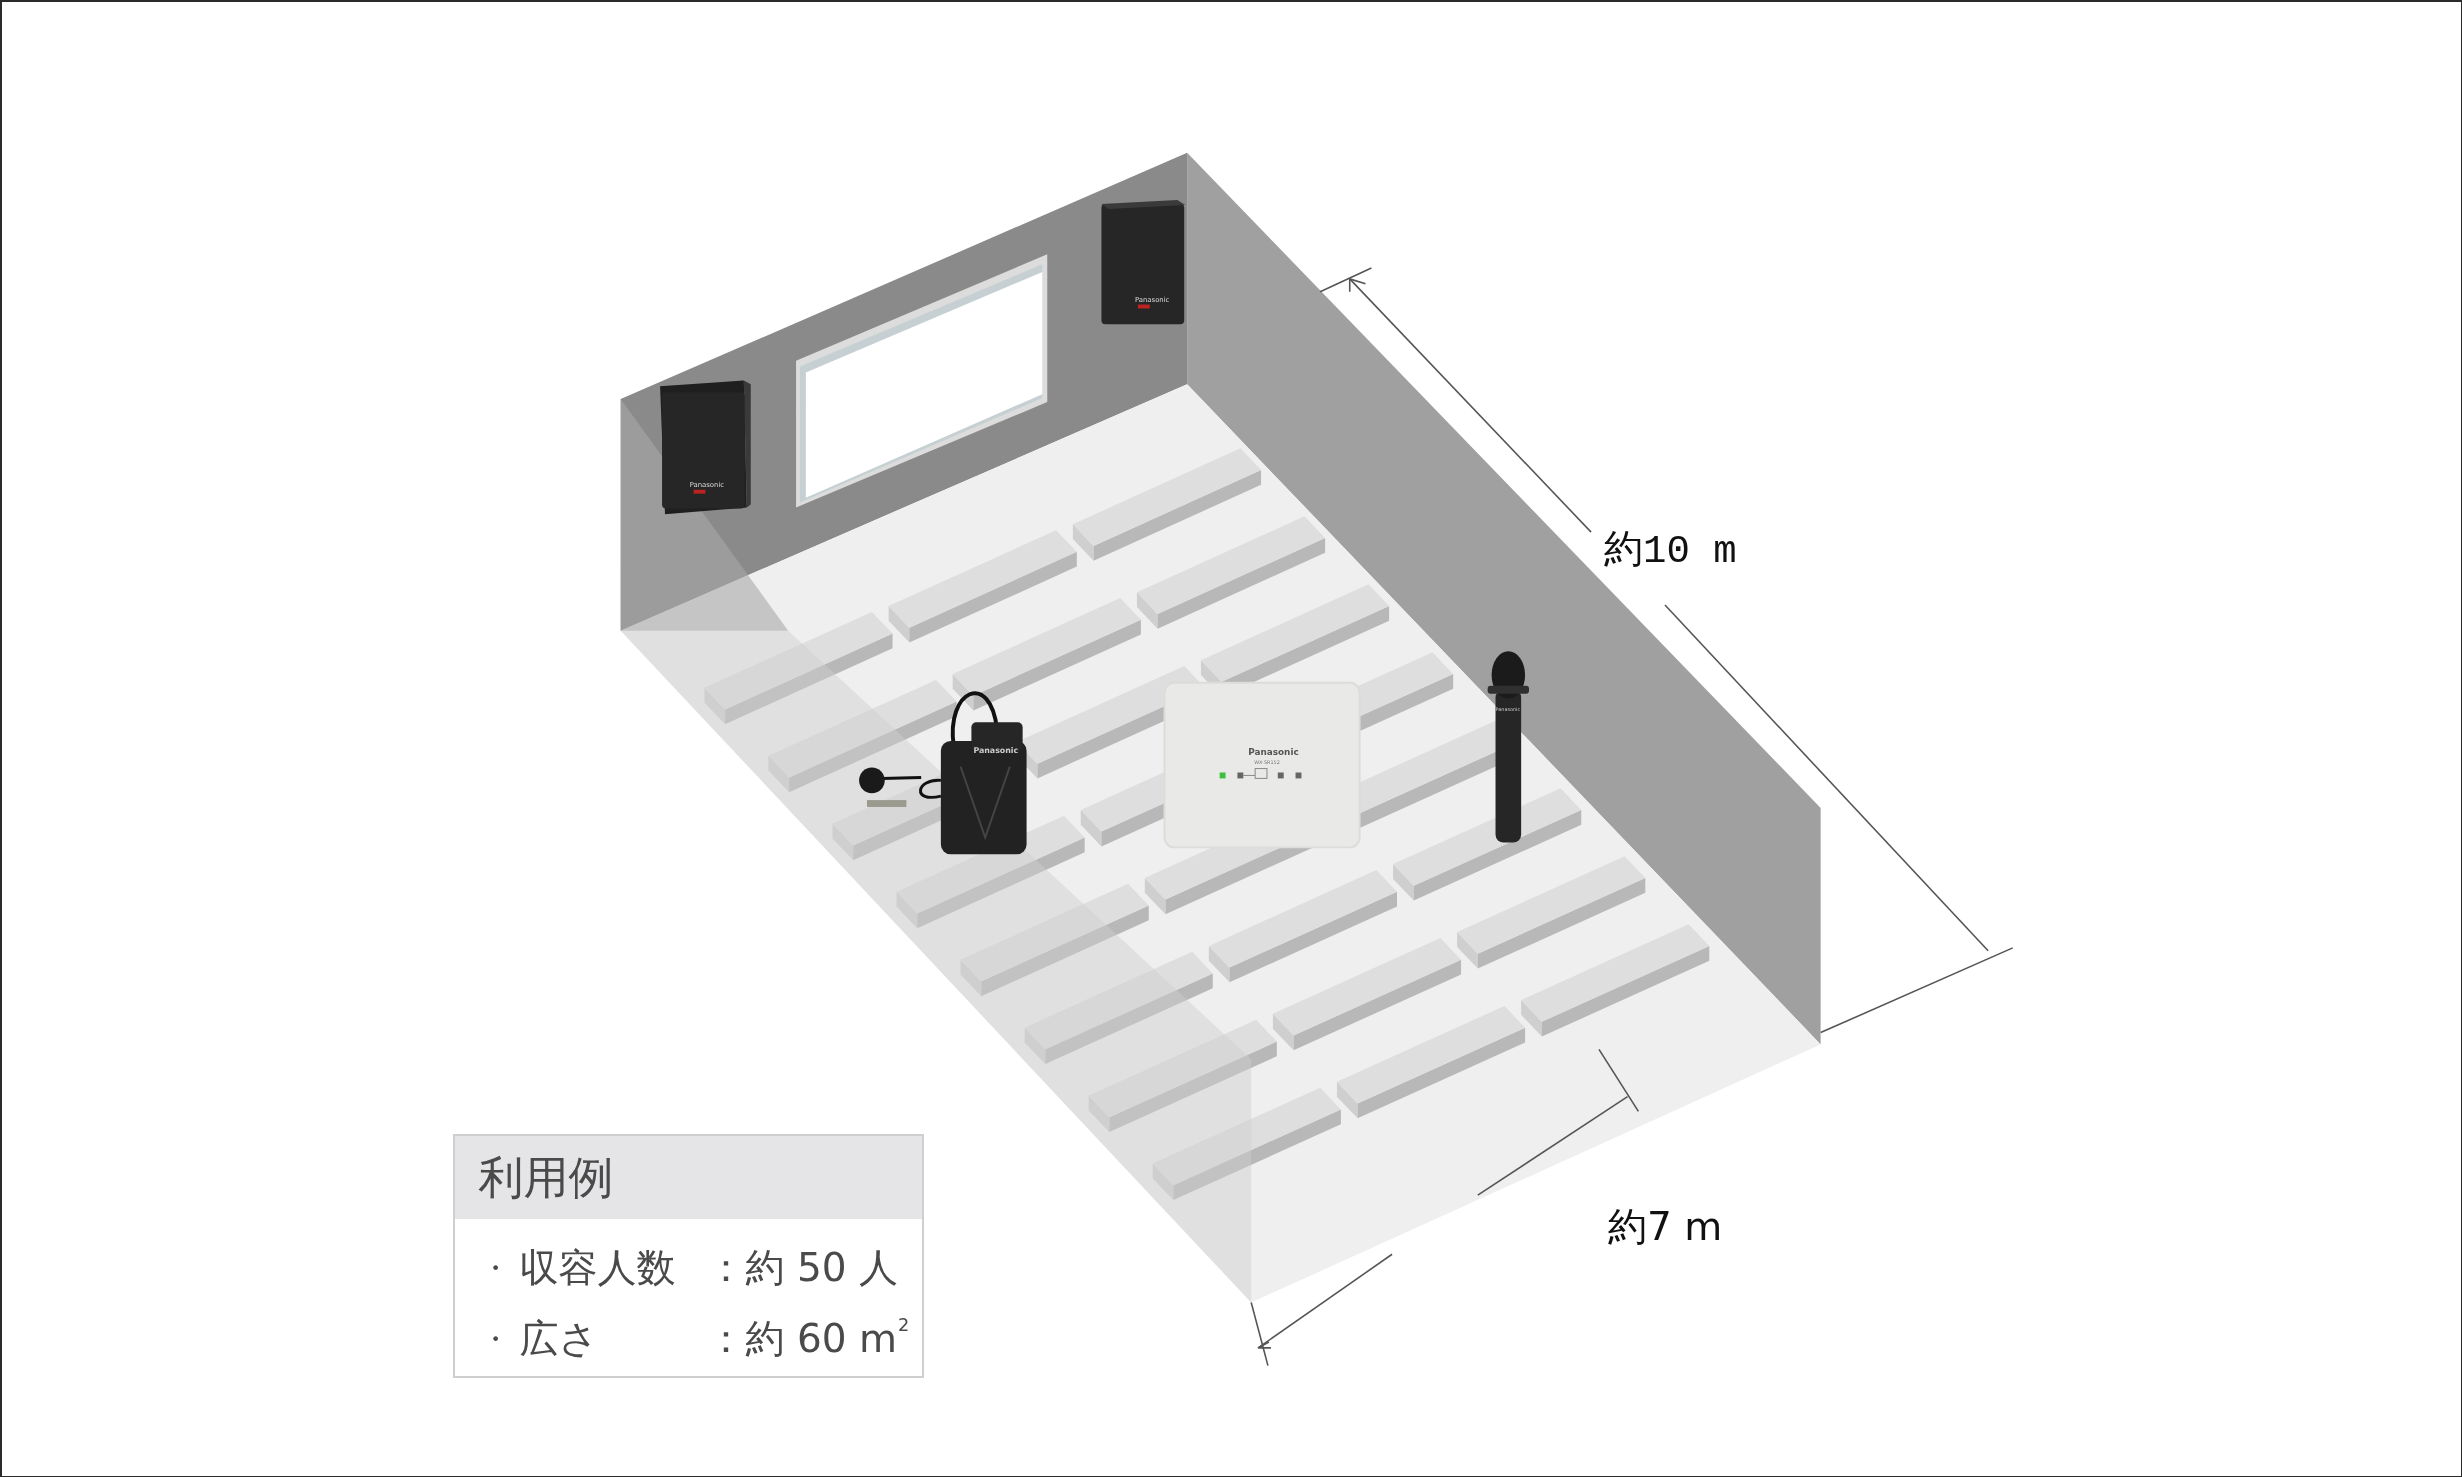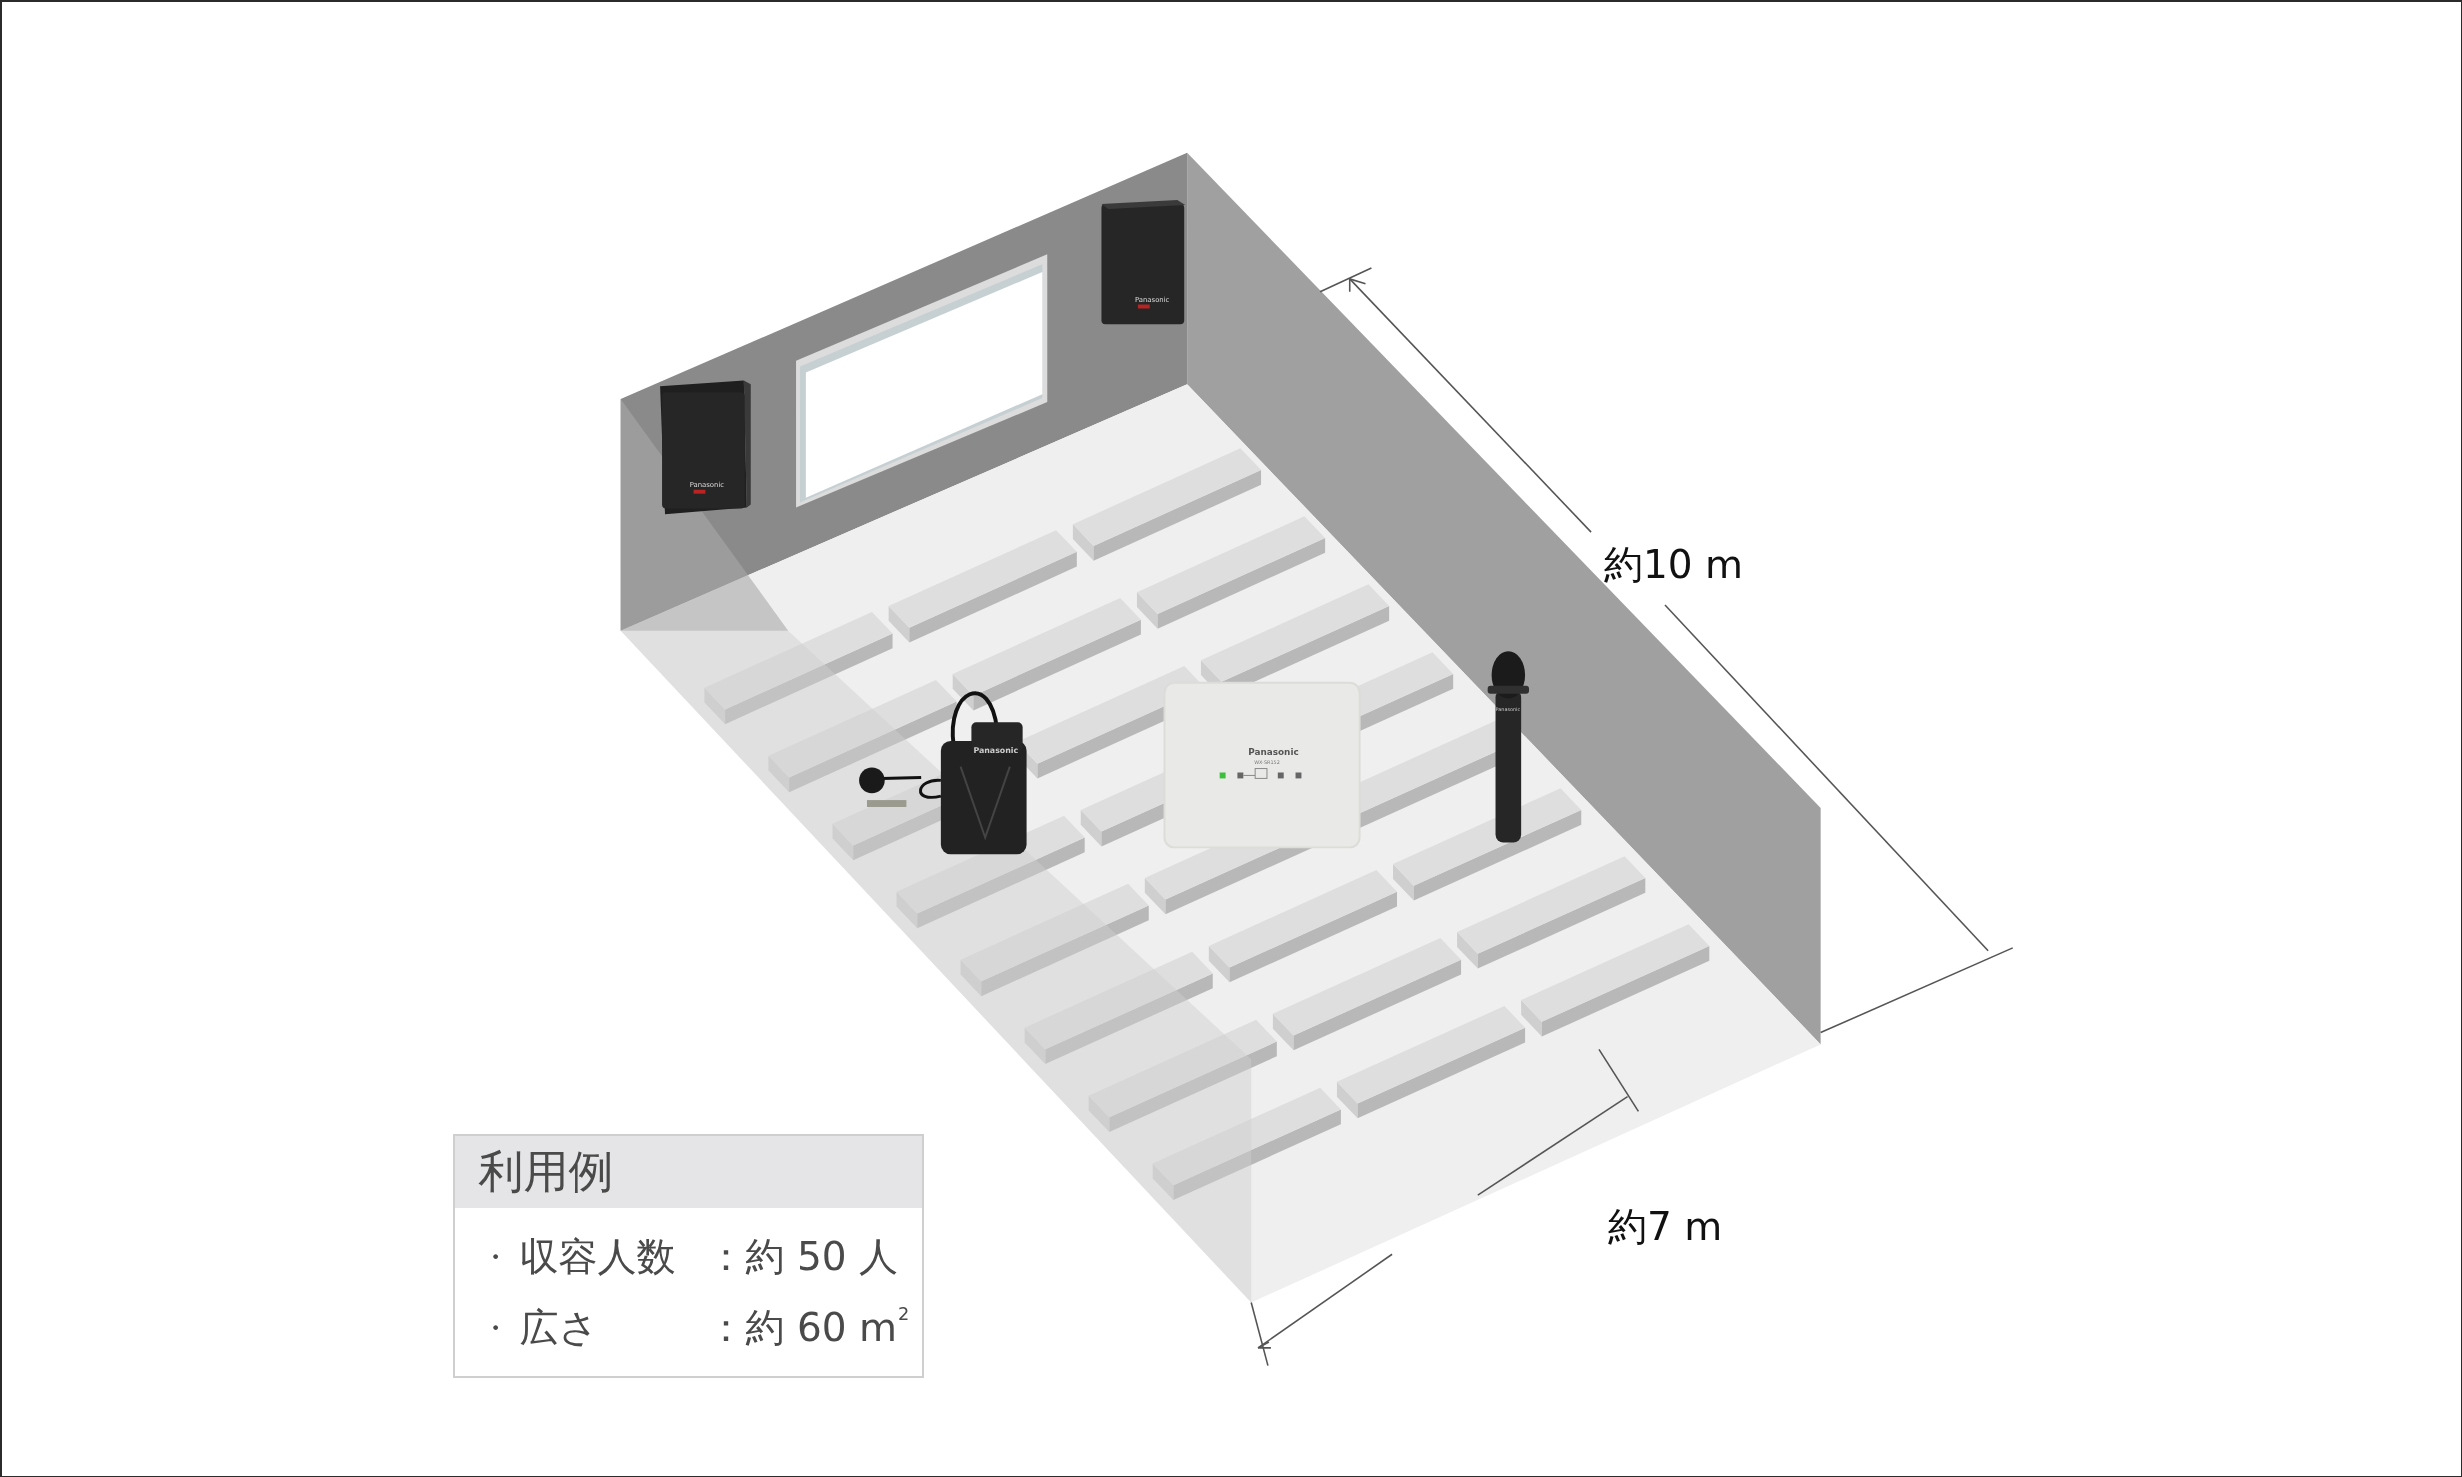--- a/index.html
+++ b/index.html
@@ -5,21 +5,21 @@
   html, body { margin: 0; padding: 0; background: #ffffff; }
   body { width: 2463px; height: 1478px; position: relative; overflow: hidden;
          font-family: "DejaVu Sans", "Liberation Sans", sans-serif; }
   .frame { position: absolute; left: 0; top: 0; width: 2459px; height: 1474px;
            border: 2px solid #2b2b2b; background: #ffffff; }
   svg.scene { position: absolute; left: 0; top: 0; }
   .dim-label { position: absolute; font-size: 39px; color: #111; white-space: nowrap;
                font-family: "DejaVu Sans", sans-serif; background: transparent; }
   .info-box { position: absolute; left: 453px; top: 1134px; width: 471px; height: 244px;
               border: 2px solid #cfcfcf; background: #ffffff; box-sizing: border-box; }
-  .info-head { height: 72px; background: #e5e5e7; display: flex; align-items: center;
+  .info-head { height: 83px; background: #e5e5e7; display: flex; align-items: center;
                padding-left: 23.6px; font-size: 45px; color: #4a4a4a; }
   .info-body { padding: 13.8px 0 0 25.6px; }
   .info-row { display: flex; align-items: center; height: 71px; font-size: 39px; color: #4a4a4a; }
   .info-row .bullet { width: 39px; font-size: 29.6px; }
   .info-row .key { width: 187px; }
   .info-row .sep { width: 39px; }
   .info-row .val { }
   .sup { font-size: 17.7px; vertical-align: 21.7px; margin-left: 1px; }
 </style>
 </head>
@@ -225,21 +225,21 @@
   </g>
 
   <g>
     <rect x="1518" y="700" width="26" height="155" rx="8" fill="#262626"></rect>
     <ellipse cx="1531" cy="685" rx="17" ry="24" fill="#1b1b1b"></ellipse>
     <rect x="1510" y="696" width="42" height="8" rx="3" fill="#303030"></rect>
     <text x="1518" y="722" font-size="5" fill="#ccc" font-family="DejaVu Sans, sans-serif">Panasonic</text>
   </g>
 </svg>
 
-<div class="dim-label" style="left:1604px; top:538px;">約10 m</div>
+<div class="dim-label" style="left:1604px; top:522px;font-family:Liberation Mono, monospace;">約10 m</div>
 <div class="dim-label" style="left:1608px; top:1200px;">約7 m</div>
 
 <div class="info-box">
   <div class="info-head">利用例</div>
   <div class="info-body">
     <div class="info-row">
       <span class="bullet">・</span>
       <span class="key">収容人数</span>
       <span class="sep">：</span>
       <span class="val">約 50 人</span>

